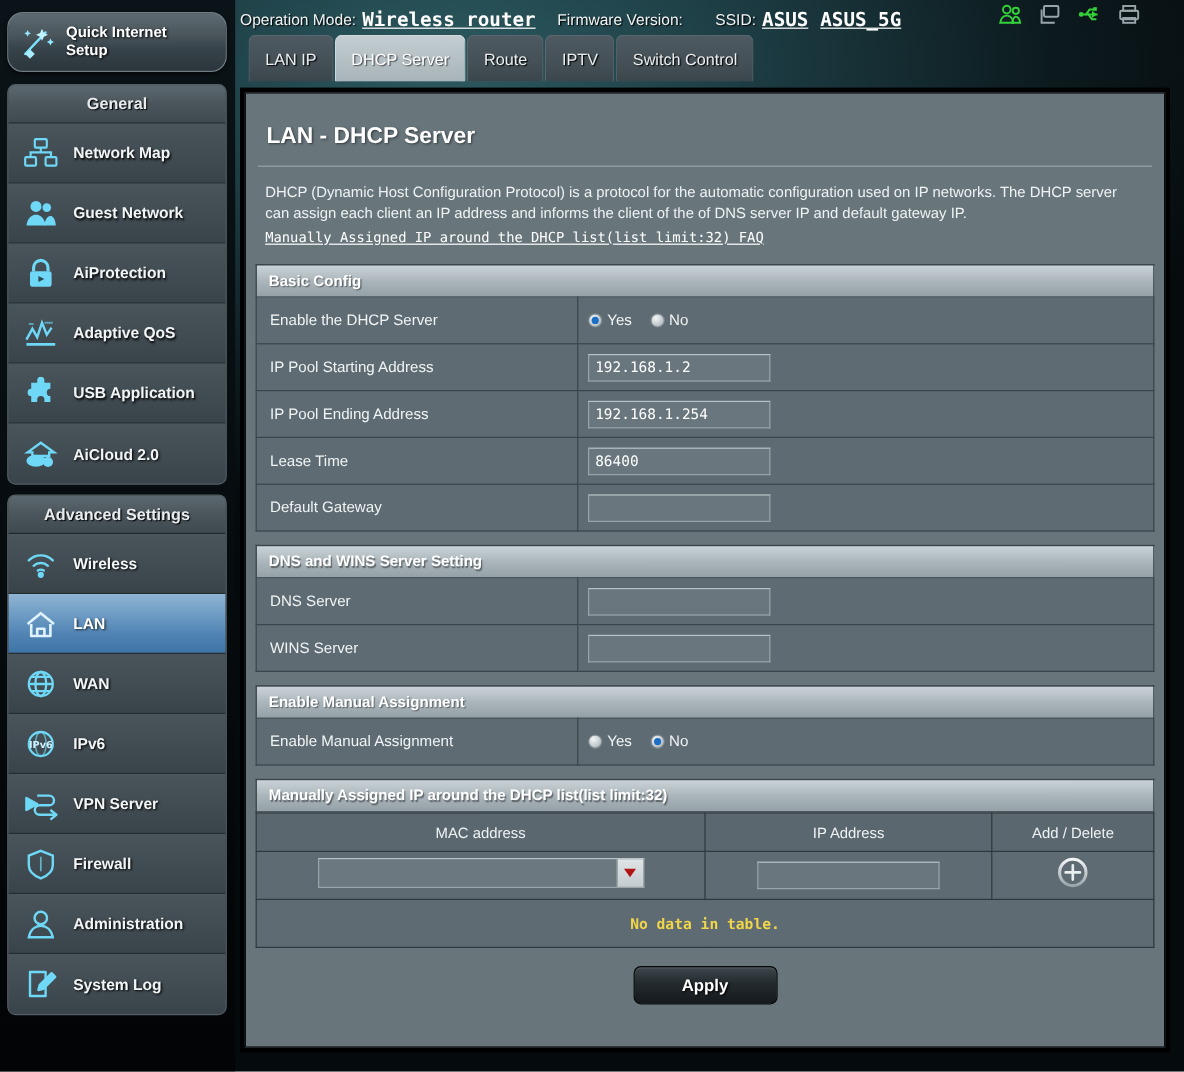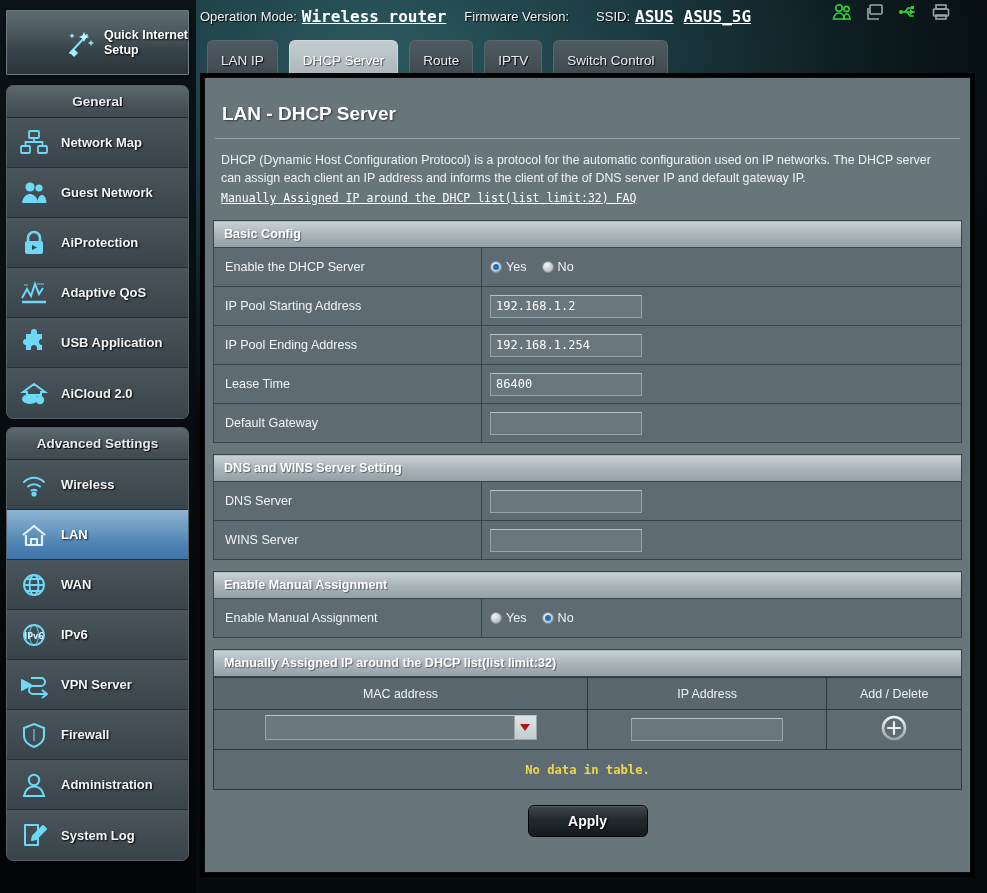--- a/index.html
+++ b/index.html
@@ -22,28 +22,27 @@
   #sidebar {
     position: absolute; left: 0; top: 0;
     width: 196px; height: 893px;
     background: linear-gradient(180deg,#0a1317 0%, #060b0e 55%, #020405 100%);
     padding: 6px 4px 0 2px;
   }
 
   .qis {
     position: relative;
     margin: 4px 3px 10px 4px;
-    height: 65px;
-    border-radius: 1px;
+    height: 50px;
+    border-radius: 13px;
     border: 1px solid #6d7b82;
     background: linear-gradient(180deg,#5d6a71 0%, #4a565c 38%, #37434a 62%, #2b353b 100%);
     display: flex; align-items: center;
     box-shadow: 0 1px 3px rgba(0,0,0,.6);
     cursor: pointer;
-    justify-content: flex-end;
   }
   .qis .wand { width: 48px; display:flex; align-items:center; justify-content:center; }
   .qis .label {
     color: #ffffff; font-weight: bold; font-size: 12.5px; line-height: 15px;
     text-shadow: 1px 1px 2px #000;
   }
 
   .grp {
     margin: 0 3px 8px 4px;
     border-radius: 7px;
@@ -99,22 +98,22 @@
   }
   #topbar .sp { width: 22px; }
   #topbar .icons {
     position: absolute; right: 36px; top: 3px;
     display: flex; gap: 13px; align-items: center;
   }
   #topbar .icons .hicon { cursor: pointer; display:flex; }
 
   
   #tabs {
-    position: absolute; left: 207px; top: 40px;
-    display: flex; align-items: flex-end; gap: 11px;
+    position: absolute; left: 207px; top: 29px;
+    display: flex; align-items: flex-end; gap: 1px;
   }
   .tab {
     height: 39px; line-height: 39px;
     padding: 0 13px;
     border-radius: 6px 6px 0 0;
     background: linear-gradient(180deg,#4e5a61 0%, #445056 60%, #3b464c 100%);
     color: #e9eef0; font-size: 13.5px;
     text-shadow: 1px 1px 1px #000;
     cursor: pointer;
     border: 1px solid #5a666d; border-bottom: none;

